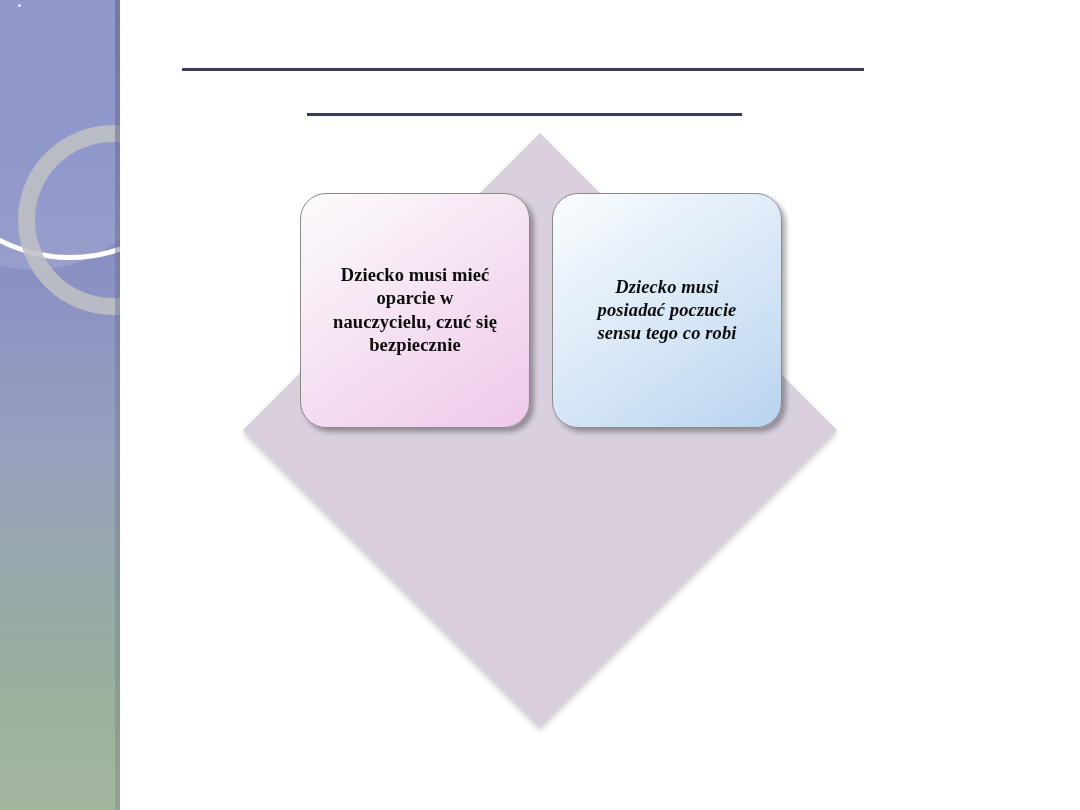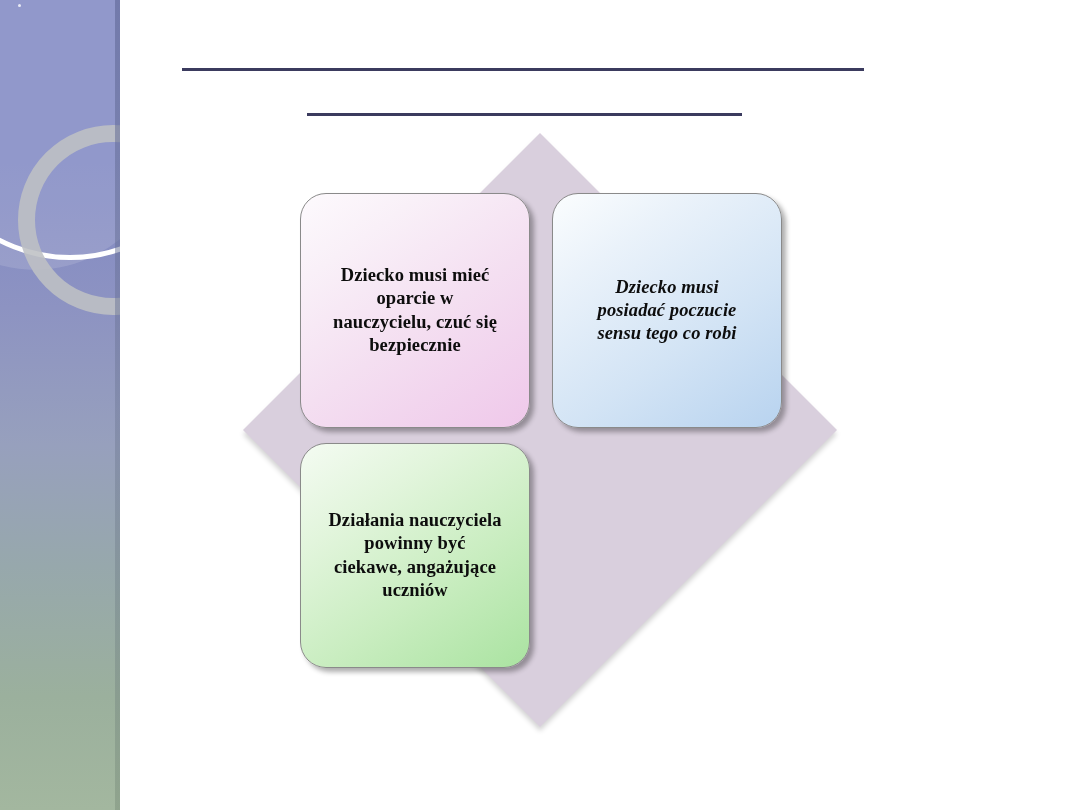--- a/index.html
+++ b/index.html
@@ -206,22 +206,16 @@
         <span class="card-text">Dziecko musi mieć
 oparcie w
 nauczycielu, czuć się
 bezpiecznie</span>
       </div>
       <div class="card card-blue">
         <span class="card-text">Dziecko musi
 posiadać poczucie
 sensu tego co robi</span>
       </div>
-      <div class="card card-green">
-        <span class="card-text">Działania nauczyciela
-powinny być
-ciekawe, angażujące
-uczniów</span>
-      </div>
     </div>
   </div>
 
 </div>
 
 </body></html>

